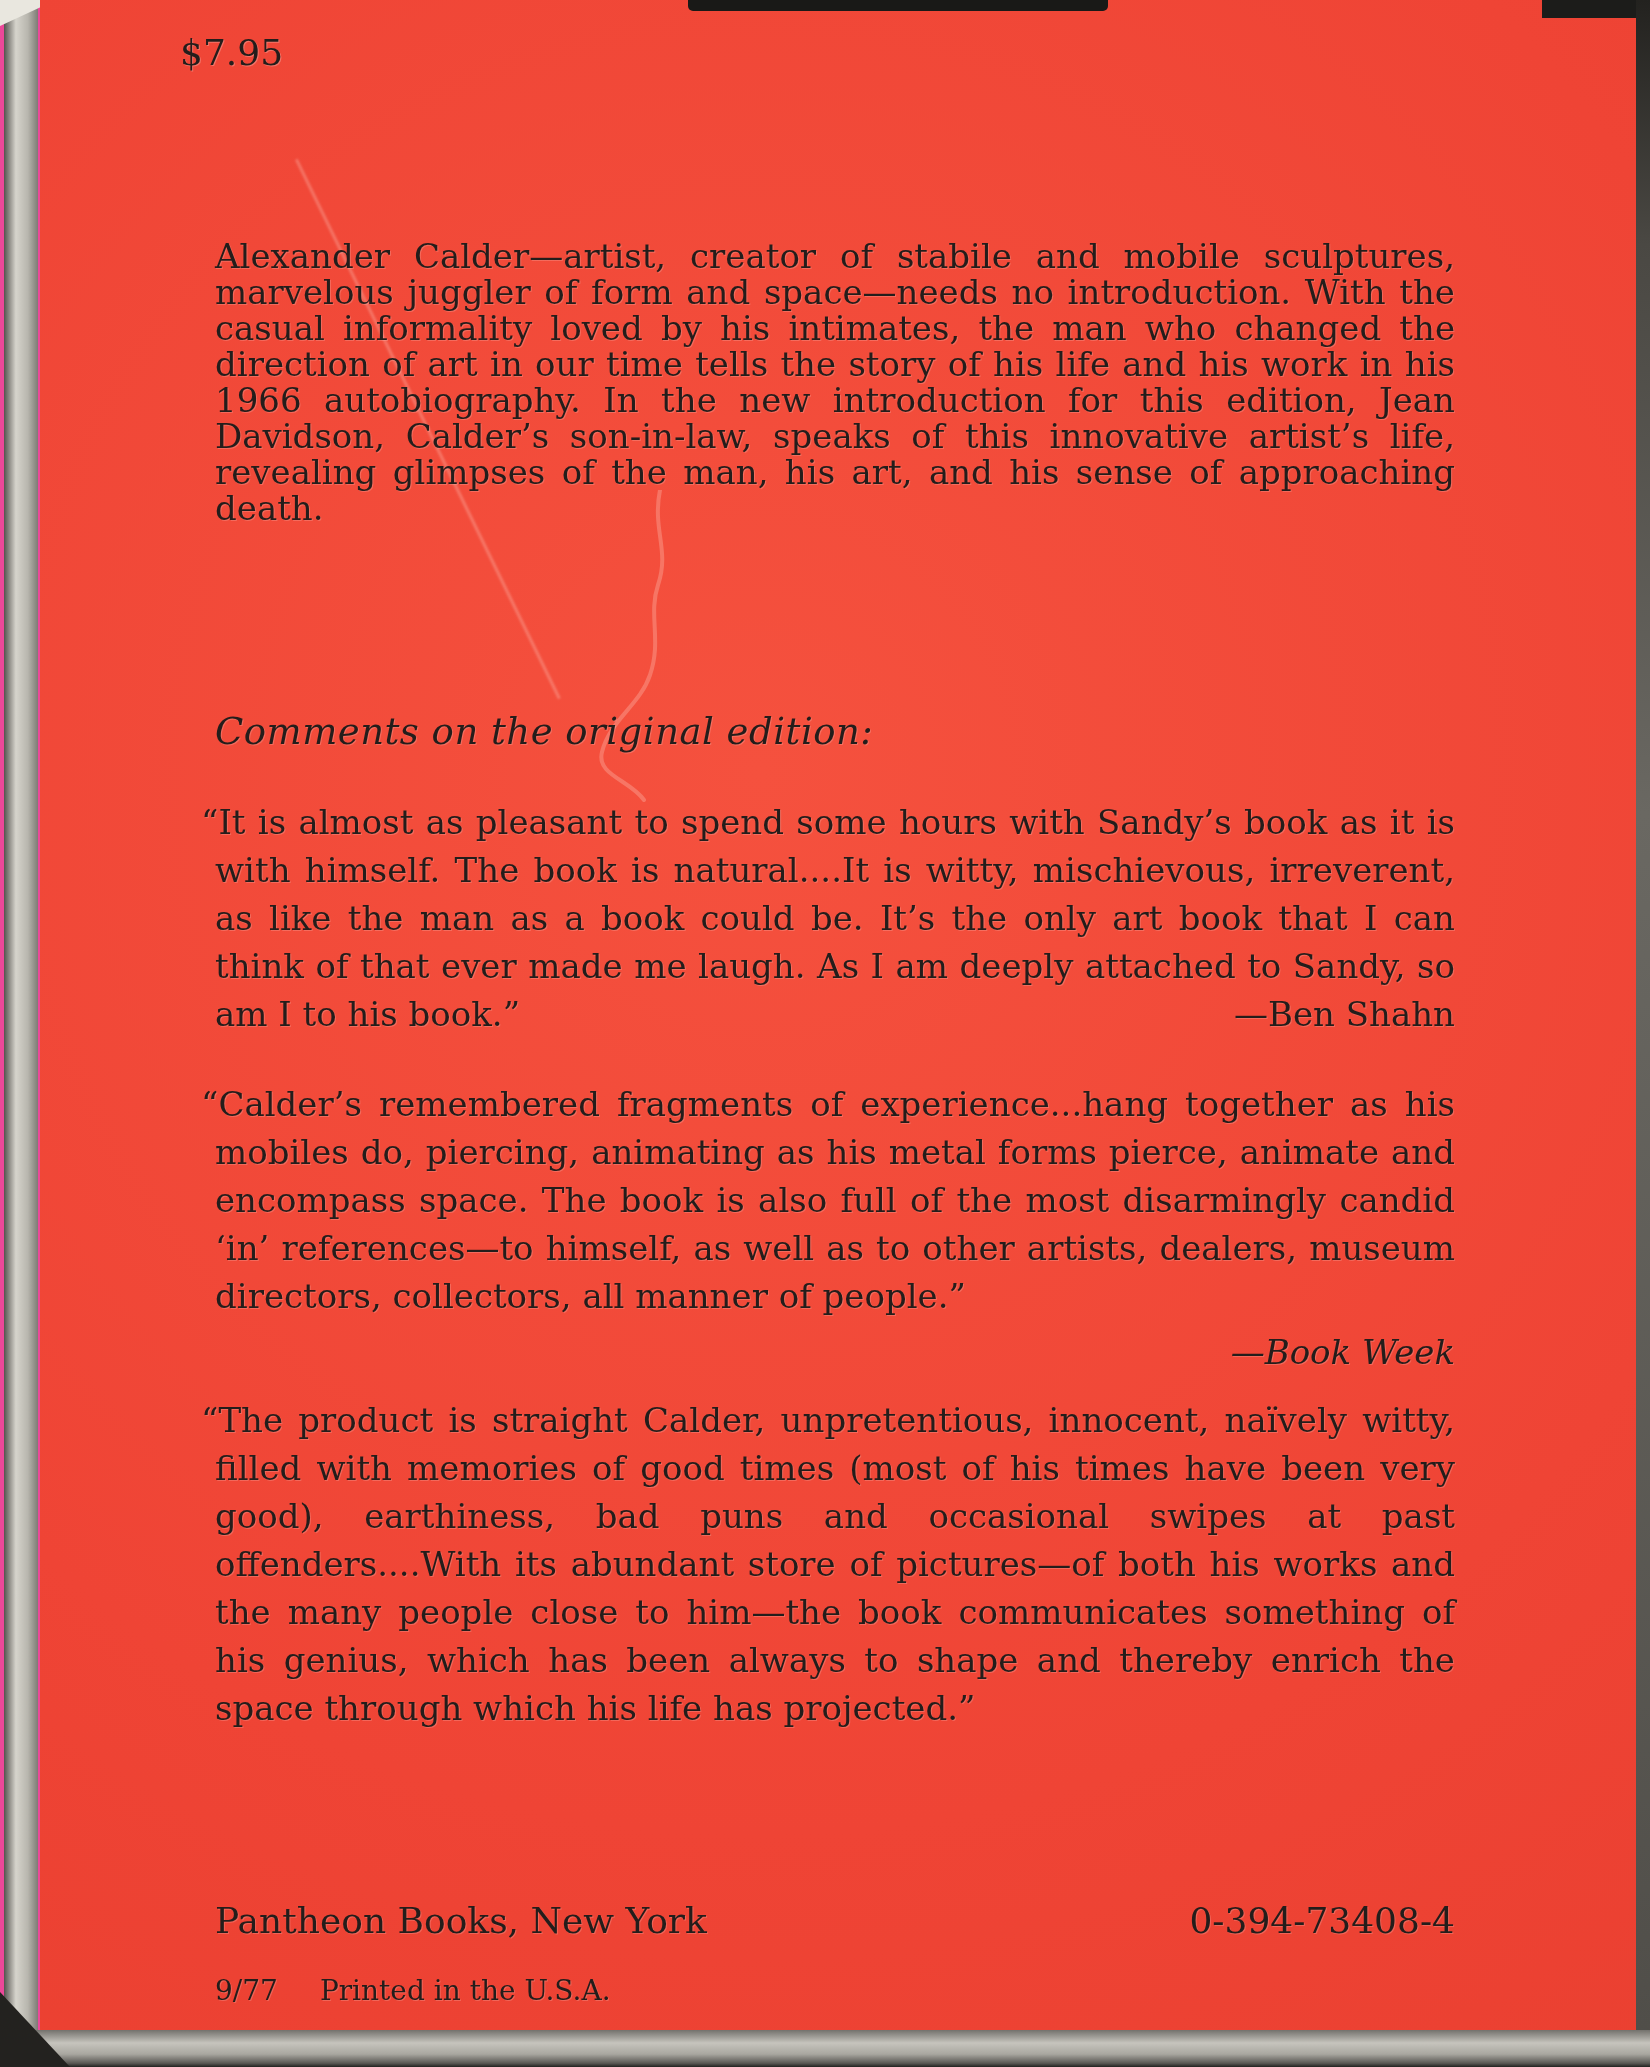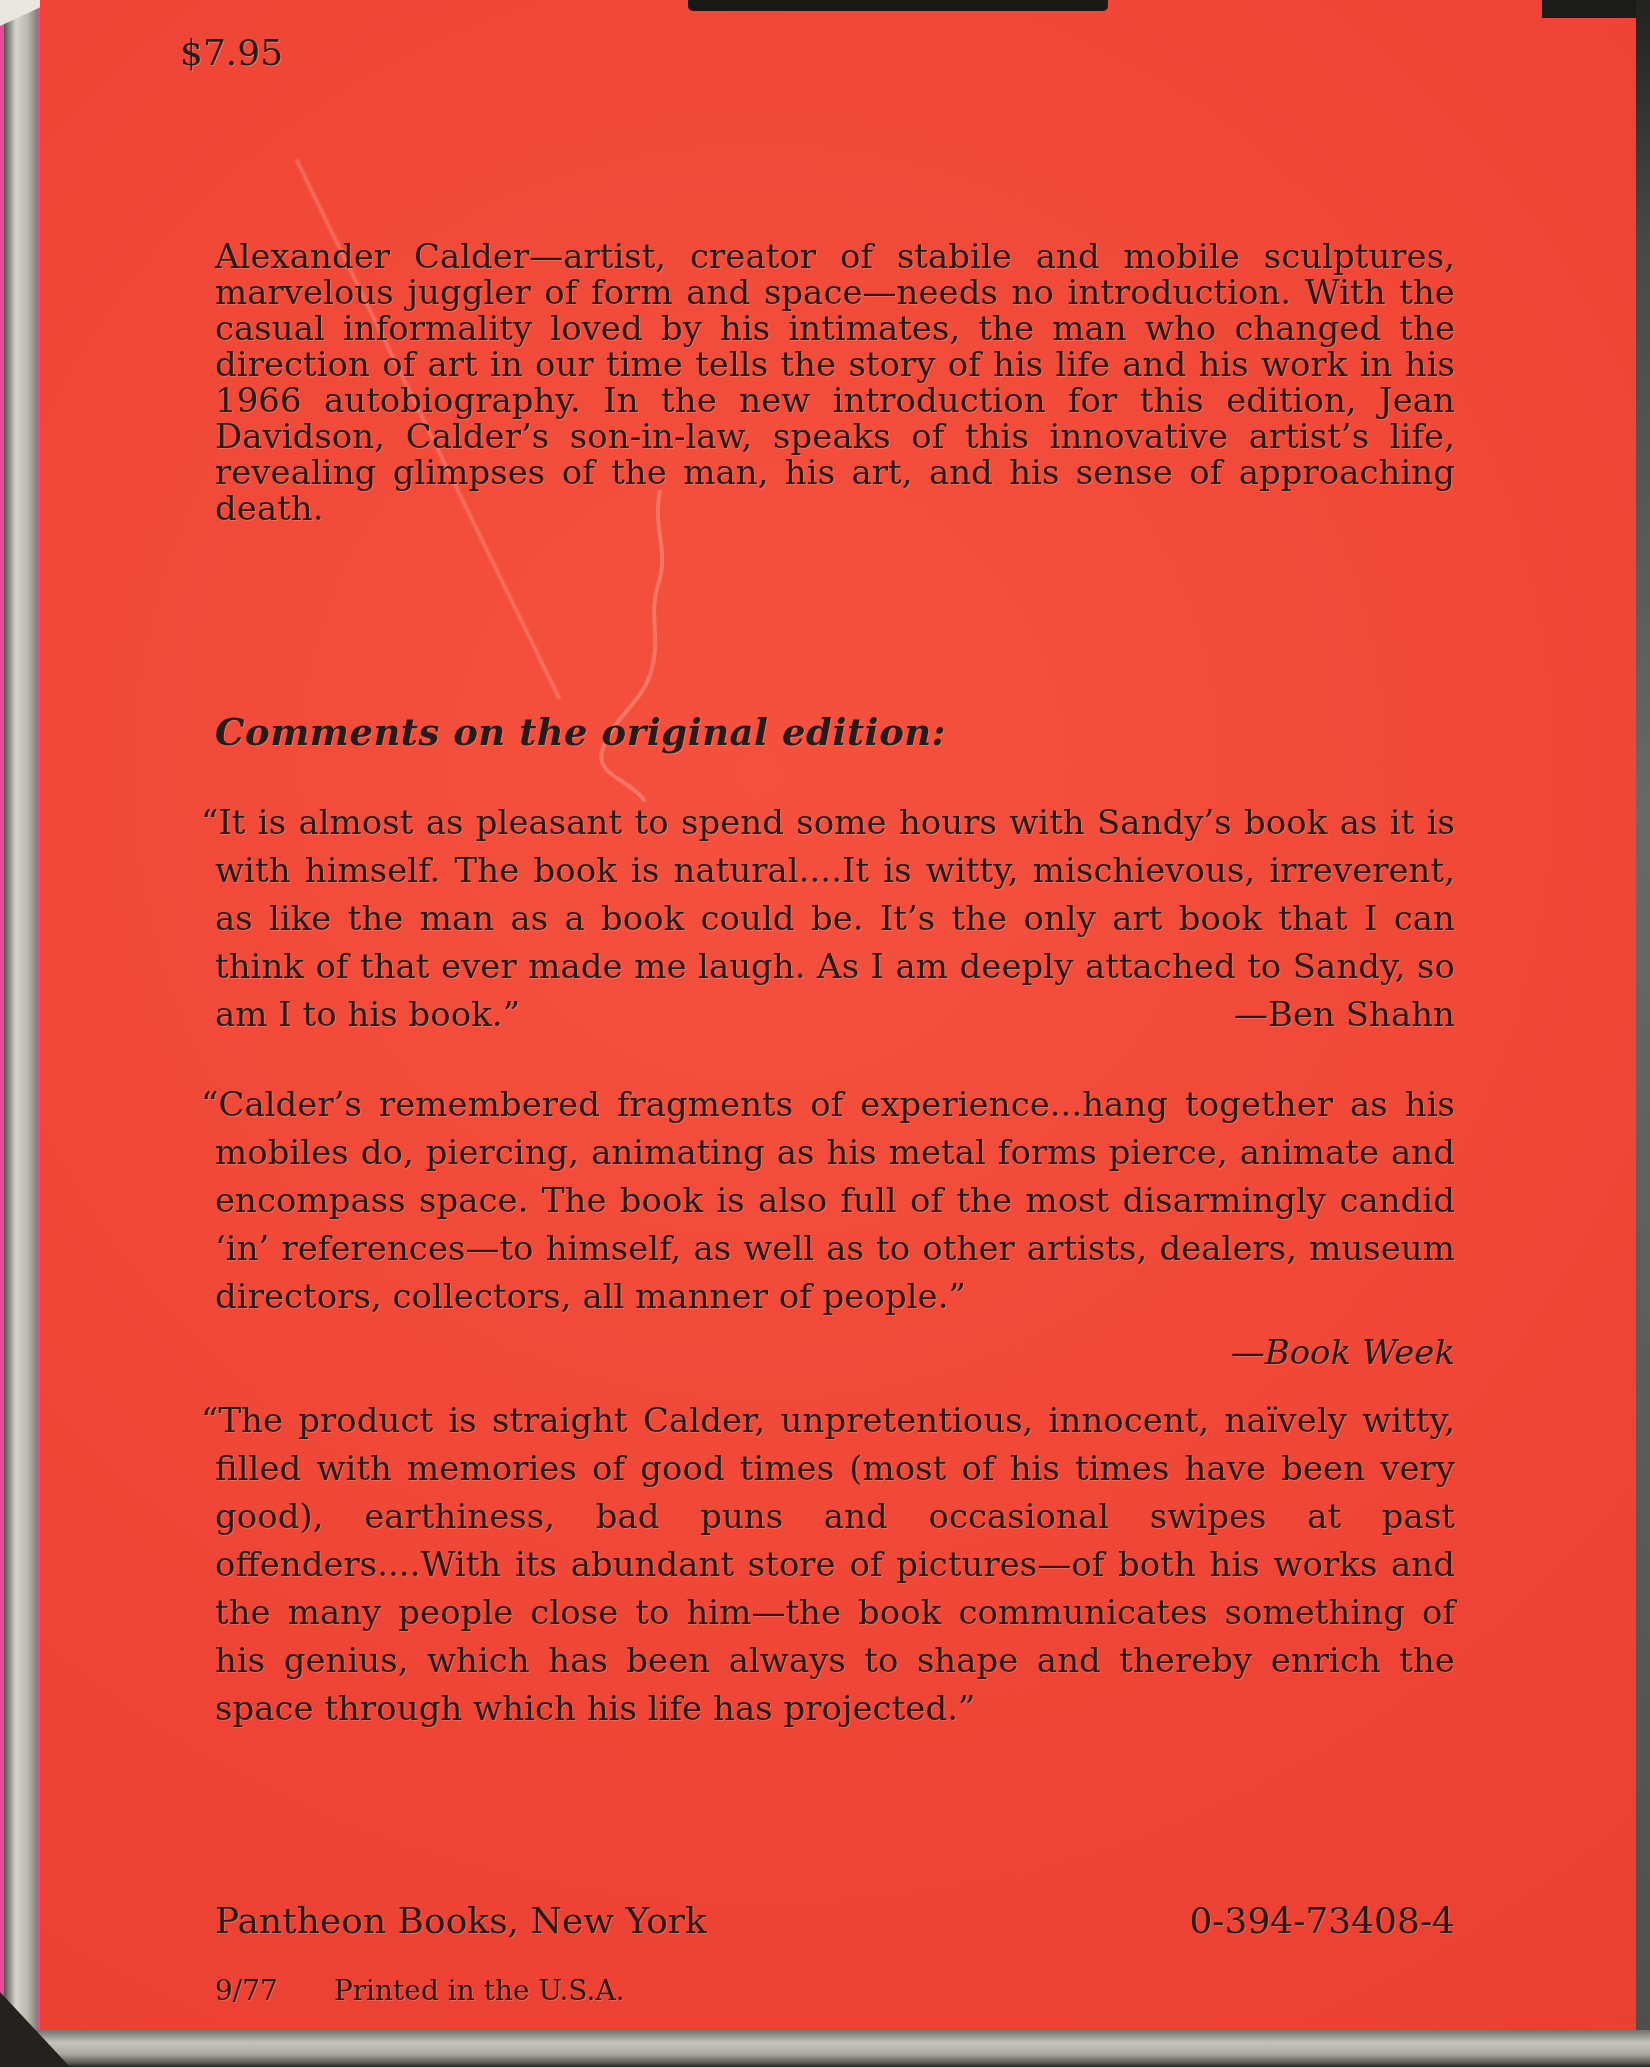--- a/index.html
+++ b/index.html
@@ -72,38 +72,37 @@
     position: absolute; left: 175px; width: 1240px;
     text-shadow: 1px 1px 0 rgba(255,255,255,0.18);
   }
   .intro {
     top: 238px; font-size: 34px; line-height: 36px;
     text-align: justify;
   }
   .comments-heading {
     top: 710px; font-size: 37px; font-style: italic;
     letter-spacing: 0.5px;
-    font-weight: bold;
   }
   .quote {
     font-size: 34px; line-height: 48px; text-align: justify;
     text-indent: -14px;
   }
   .quote-1 { top: 798px; }
   .quote-2 { top: 1080px; }
   .quote-3 { top: 1396px; }
   .attribution { text-align: right; text-indent: 0; }
   .attribution.inline { margin-top: -48px; }
   .attribution.italic { font-style: italic; margin-top: 8px; }
   .footer-row {
     top: 1900px; display: flex; justify-content: space-between; align-items: baseline;
     font-size: 36px;
   }
   .print-row {
-    top: 1974px; display: flex; gap: 56px; align-items: baseline;
+    top: 1974px; display: flex; gap: 42px; align-items: baseline;
     font-size: 28px;
   }
 </style>
 </head>
 <body>
 
 <div id="scan" style="--cover-red: #ef4435; --cover-red-light: #f5513e; --ink: #241d1b;">
 
   <div class="page-edge-left"></div>
   <div class="corner-sliver-tl"></div>

